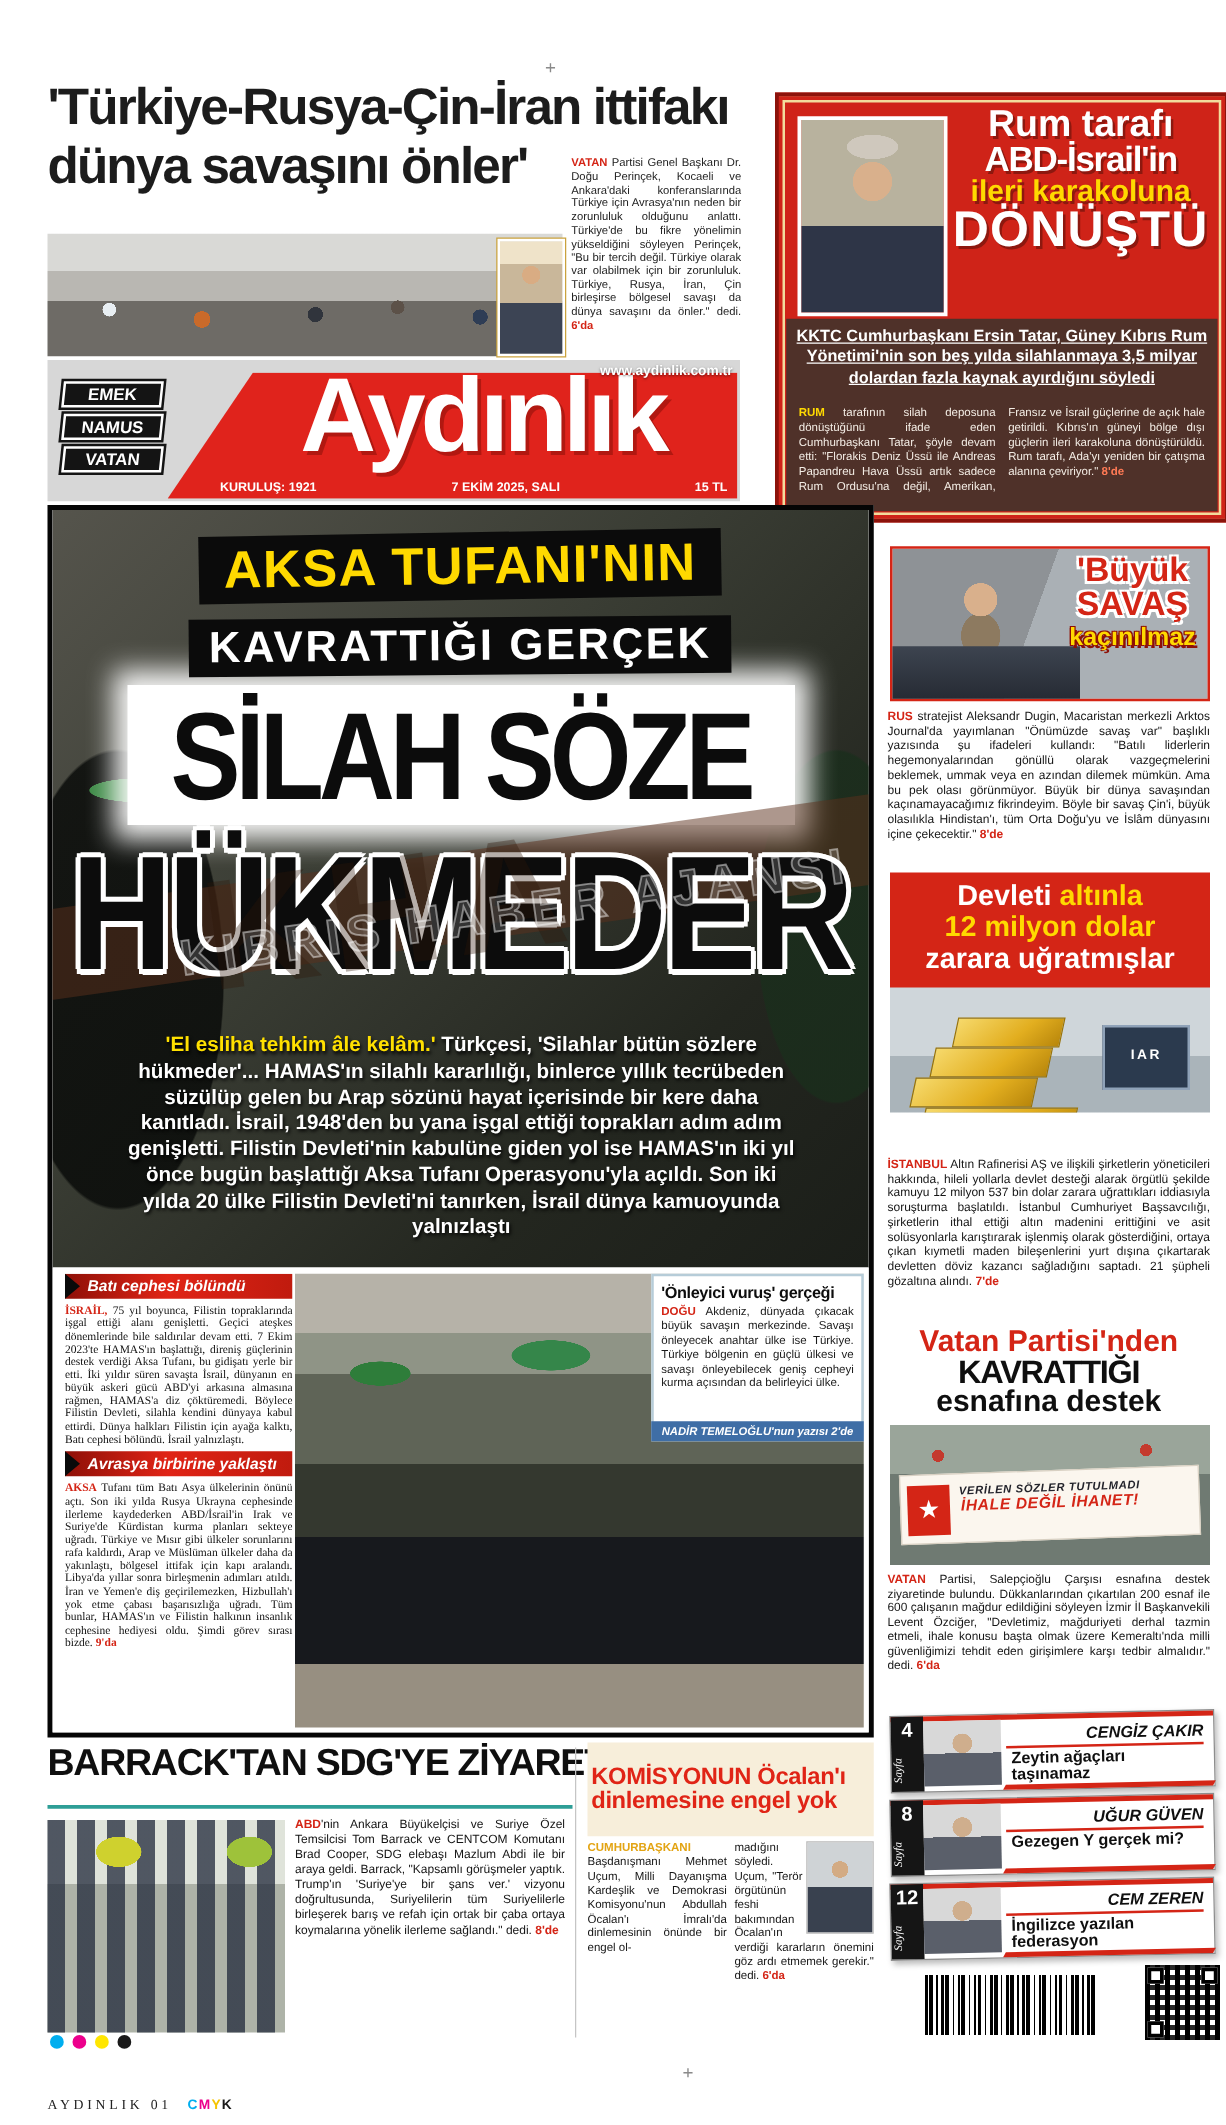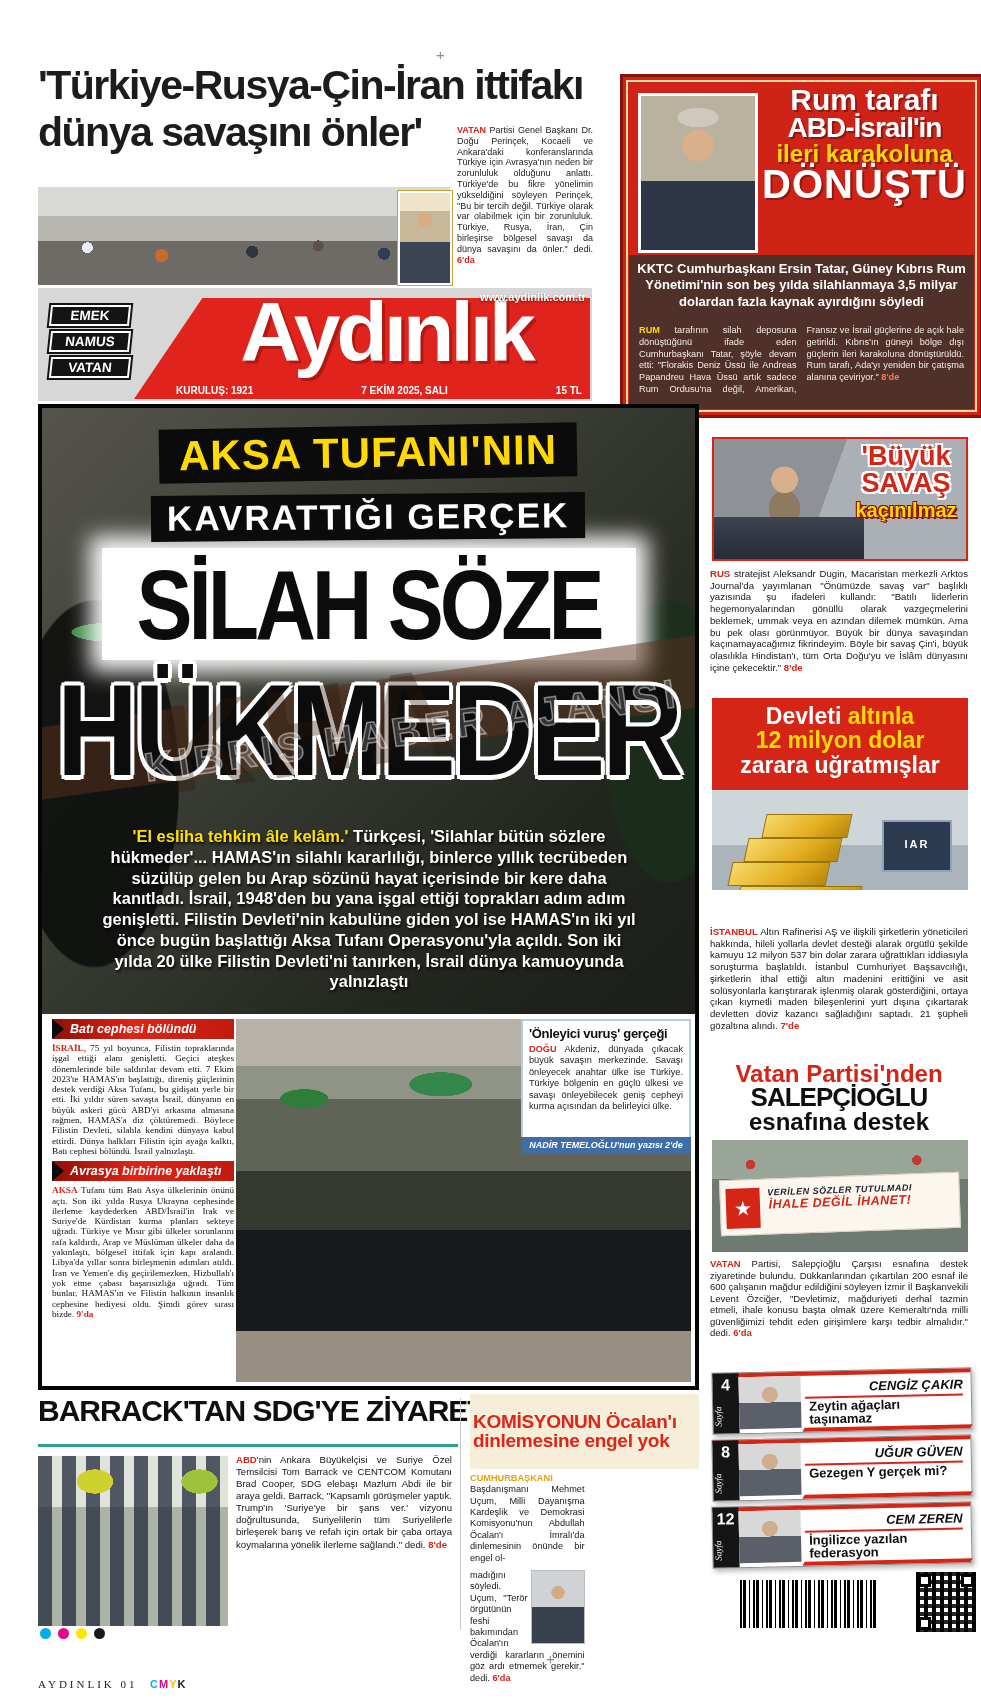--- a/index.html
+++ b/index.html
@@ -47,21 +47,21 @@
       radial-gradient(circle 26px at 50% 32%,#d9b08c 0 60%,transparent 61%),
       radial-gradient(ellipse 34px 16px at 50% 14%,#cfc8bd 0 60%,transparent 61%),
       linear-gradient(180deg,#b8b29e 0 55%,#2e3547 55% 100%);}
   .tatar-hl{left:134px;top:8px;right:8px;text-align:center;z-index:2;color:#fff;
     font-weight:800;text-shadow:2px 2px 0 rgba(60,10,5,.45);line-height:.98;}
   .tatar-hl .l1{font-size:30px;}
   .tatar-hl .l2{font-size:28px;letter-spacing:-1px;}
   .tatar-hl .l3{font-size:24px;color:#ffd900;}
   .tatar-hl .l4{font-size:40px;font-weight:900;letter-spacing:1px;}
   .tatar-sub{left:14px;top:184px;right:14px;text-align:center;color:#fff;z-index:2;
-    font-size:13px;font-weight:800;line-height:1.25;}
+    font-size:13px;font-weight:800;line-height:1.25;text-decoration:underline;}
   .tatar-cols{left:16px;top:248px;right:16px;bottom:10px;z-index:2;
     column-count:2;column-gap:10px;font-size:9.2px;line-height:1.28;
     color:#f3ece4;text-align:justify;}
   .tatar-cols .lead{color:#ffd900;font-weight:800;}
   .tatar-cols .pref{color:#ff7a55;font-weight:800;}
 
   
   .masthead{left:38px;top:288px;width:554px;height:113px;background:#d7d7d7;}
   .mh-site{right:6px;top:3px;font-size:11px;font-weight:800;color:#fff;
     text-shadow:0 1px 2px rgba(0,0,0,.55);z-index:3;}
@@ -220,21 +220,21 @@
       radial-gradient(ellipse 30px 20px at 30% 15%,#cfd12e 0 60%,transparent 61%),
       radial-gradient(ellipse 30px 20px at 85% 15%,#9ec23a 0 60%,transparent 61%),
       repeating-linear-gradient(90deg,rgba(32,40,58,.75) 0 14px,transparent 14px 24px),
       linear-gradient(180deg,#dfe3da 0 30%,#aeb3a8 30% 100%);}
   .btext{left:236px;top:1454px;width:216px;height:178px;font-size:9.6px;
     line-height:1.26;text-align:justify;color:#141414;overflow:hidden;}
   .vdiv{left:460px;top:1398px;width:1px;height:232px;background:#c5c5c5;}
   .kom{left:470px;top:1394px;width:229px;}
   .kom .khl{background:#f7eeda;padding:18px 3px;font-size:19px;font-weight:900;
     color:#e02416;line-height:1.02;letter-spacing:-.3px;}
-  .kom-cols{display:flex;gap:6px;margin-top:4px;flex-direction:column;}
+  .kom-cols{display:flex;gap:6px;margin-top:4px;}
   .kom-cols .kc{width:50%;font-size:9.2px;line-height:1.24;text-align:justify;color:#161616;}
   .kom-cols .lead{color:#e3a413;font-weight:800;}
   .kom-photo{float:right;width:52px;height:72px;margin:0 0 2px 3px;border:1px solid #bbb;
     background:
       radial-gradient(circle 11px at 50% 30%,#d3ab84 0 60%,transparent 61%),
       linear-gradient(180deg,#cfd3d6 0 50%,#39414f 50% 100%);}
 </style>
 </head>
 <body>
 
@@ -336,21 +336,21 @@
   <div class="bar" style="left:52px;top:24px;width:84px;height:22px;"></div>
   <div class="bar" style="left:26px;top:96px;width:120px;height:22px;"></div>
   <div class="iar"><span>IAR</span></div>
 </div>
 <div class="abs railtext" style="left:710px;top:926px;">
   <b class="red">İSTANBUL</b><span> Altın Rafinerisi AŞ ve ilişkili şirketlerin yöneticileri hakkında, hileli yollarla devlet desteği alarak örgütlü şekilde kamuyu 12 milyon 537 bin dolar zarara uğrattıkları iddiasıyla soruşturma başlatıldı. İstanbul Cumhuriyet Başsavcılığı, şirketlerin ithal ettiği altın madenini erittiğini ve asit solüsyonlarla karıştırarak işlenmiş olarak gösterdiğini, ortaya çıkan kıymetli maden bileşenlerini yurt dışına çıkartarak devletten döviz kazancı sağladığını saptadı. 21 şüpheli gözaltına alındı. </span><b class="red">7'de</b>
 </div>
 
 <div class="abs salephl">
   <div class="r">Vatan Partisi'nden</div>
-  <div class="b1">SALEPÇİOĞLU</div>
+  <div class="b1">KAVRATTIĞI</div>
   <div class="b2">esnafına destek</div>
 </div>
 <div class="abs salepphoto">
   <div class="sbanner">
     <div class="slogo">★</div>
     <div class="sl1">VERİLEN SÖZLER TUTULMADI</div>
     <div class="sl2">İHALE DEĞİL İHANET!</div>
   </div>
 </div>
 <div class="abs railtext" style="left:710px;top:1258px;font-size:9.5px;">

